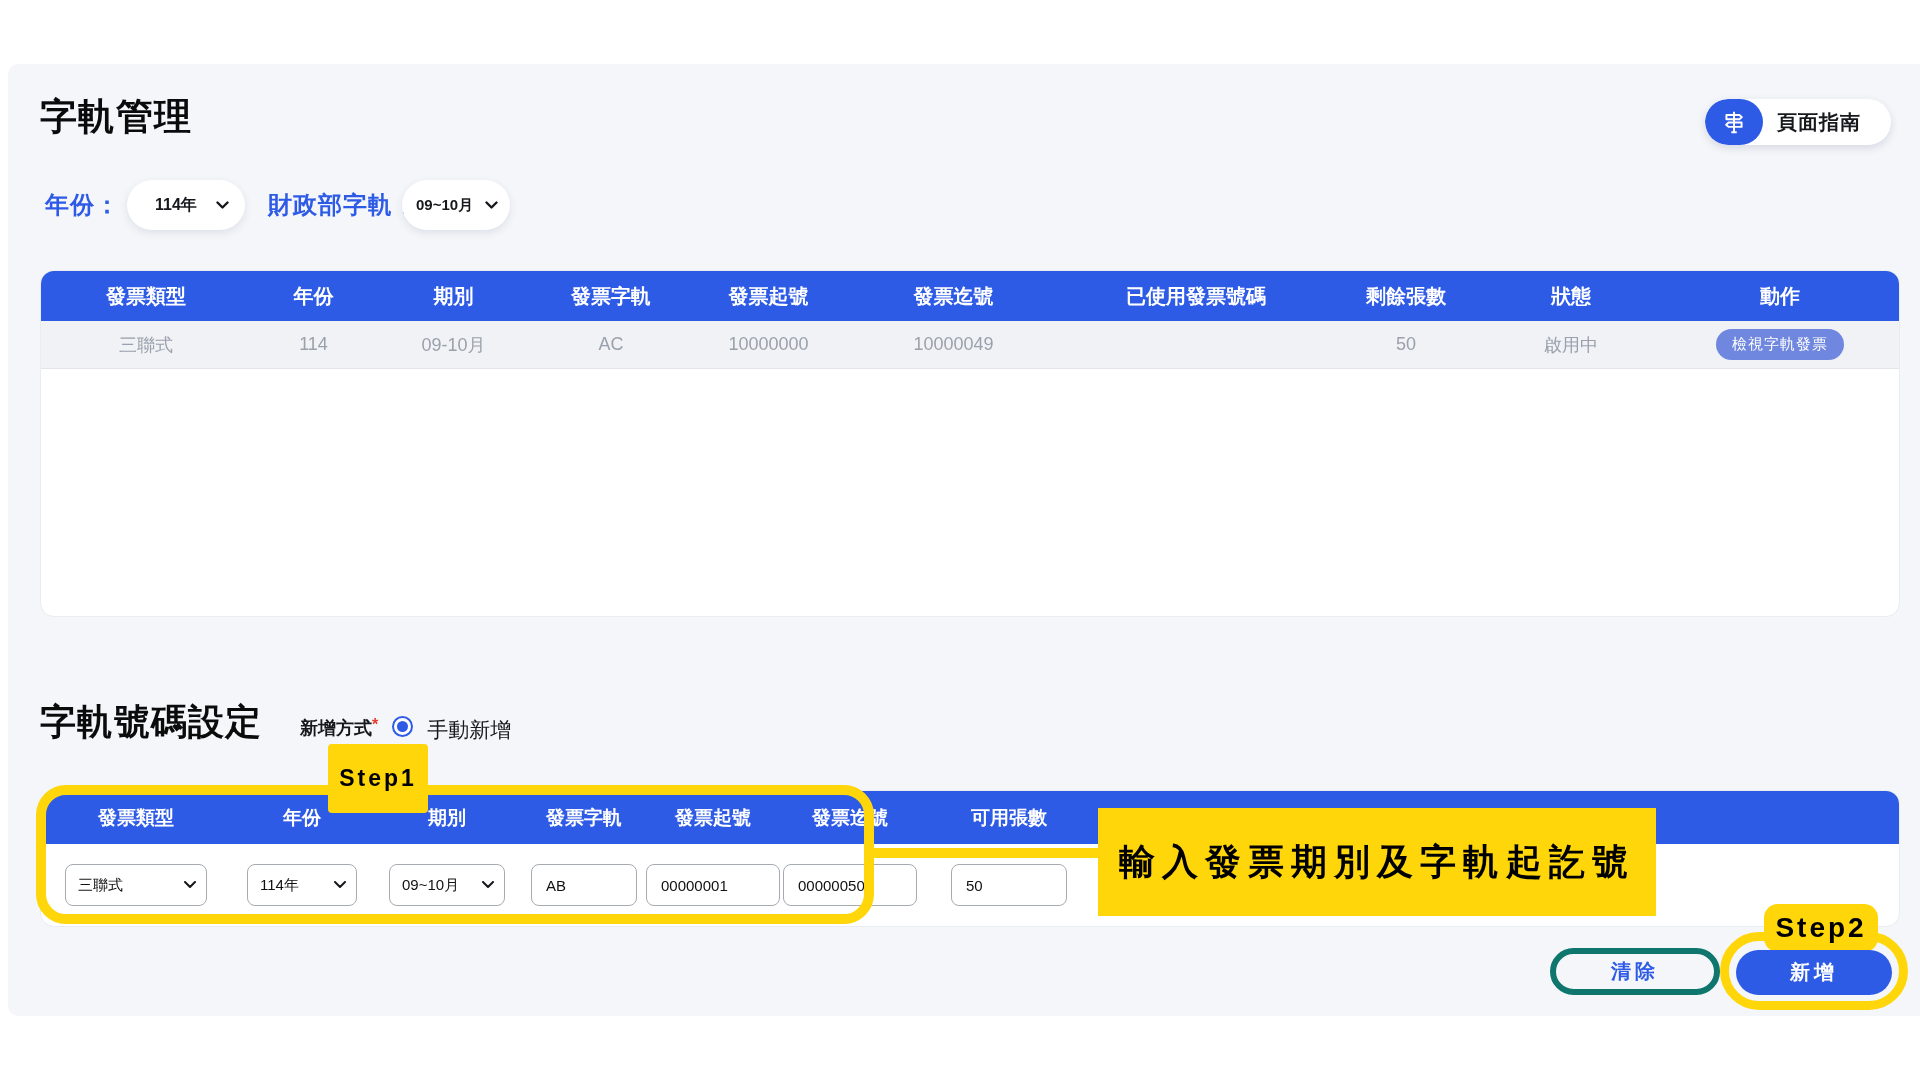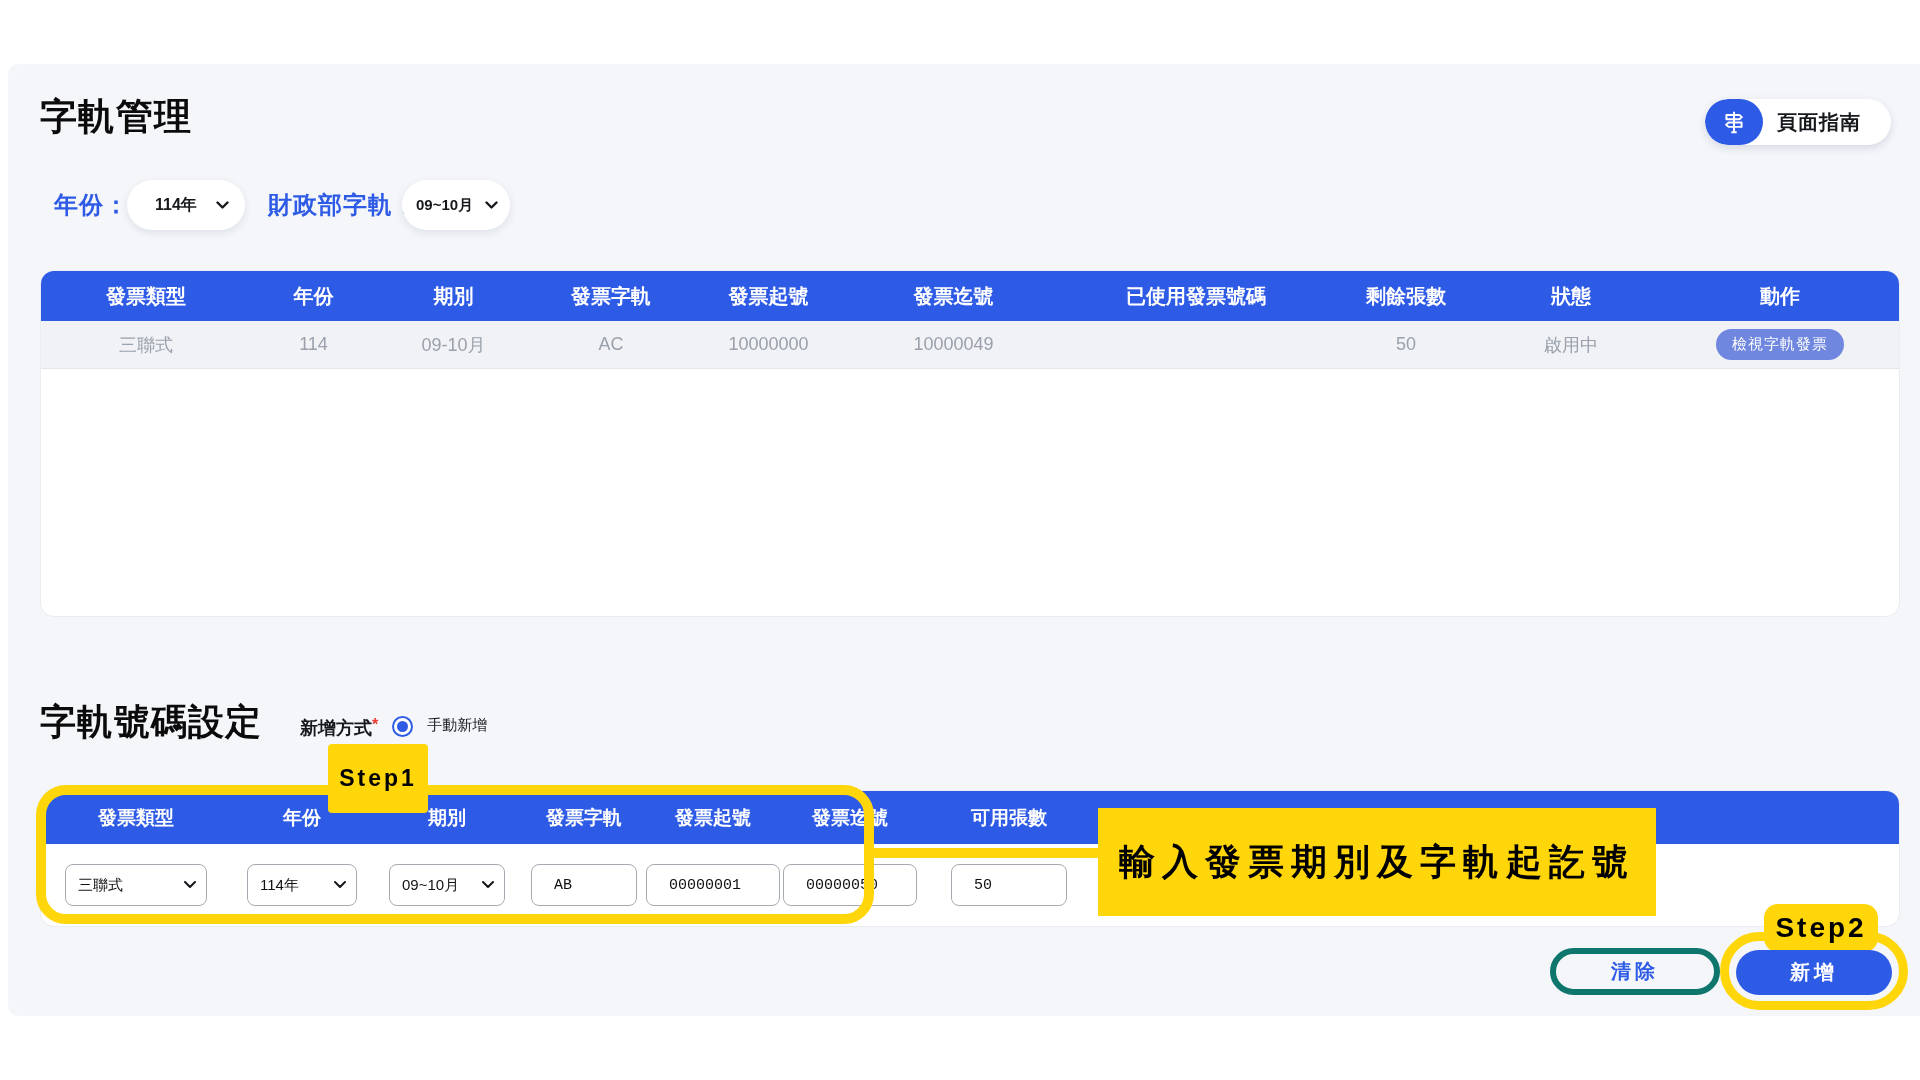--- a/index.html
+++ b/index.html
@@ -38,21 +38,21 @@
   }
   .guide-label{
     display:flex; align-items:center; padding:0 22px 0 14px;
     font-size:20px; font-weight:700; color:#16181c; letter-spacing:1px;
   }
   
   .filters{ position:absolute; left:40px; top:178px; height:54px; width:900px; }
   .flabel{
     position:absolute; top:11px; font-size:24px; font-weight:800; color:var(--primary); letter-spacing:1px;
   }
-  .flabel.year{ left:14px; }
+  .flabel.year{ left:5px; }
   .flabel.track{ left:228px; }
   .pill{
     position:absolute; top:2px; height:50px; background:#fff; border-radius:25px;
     box-shadow:0 3px 8px rgba(30,40,90,.10);
     display:flex; align-items:center; justify-content:space-between; cursor:pointer;
   }
   .pill.year{ left:87px; width:118px; padding:0 16px 0 28px; }
   .pill.track{ left:362px; width:108px; padding:0 12px 0 14px; }
   .pill .ptxt{ font-size:16px; font-weight:700; color:#16181c; }
   .pill.track .ptxt{ font-size:15px; }
@@ -81,39 +81,39 @@
   .add-mode{
     position:absolute; left:300px; top:716px; display:flex; align-items:flex-start; gap:14px;
   }
   .am-label{ font-size:18px; font-weight:700; color:#16181c; }
   .req{ color:#e8392e; font-size:16px; font-weight:700; vertical-align:top; }
   .radio{
     width:21px; height:21px; border:2px solid var(--primary); border-radius:50%;
     background:#fff; display:flex; align-items:center; justify-content:center; cursor:pointer;
   }
   .radio .dot{ width:11px; height:11px; border-radius:50%; background:var(--primary); }
-  .radio-label{ font-size:15px; color:#16181c; }
+  .radio-label{ font-size:21px; color:#16181c; }
   
   .form-card{
     position:absolute; left:40px; top:790px; width:1860px; height:137px;
     background:#fff; border:1px solid #e9ecf0; border-radius:14px; overflow:hidden; z-index:1;
   }
   .fgrid{
     display:grid;
     grid-template-columns:190px 142px 148px 126px 132px 142px 176px 1fr;
     align-items:center; text-align:center;
   }
   .fhead{ height:53px; background:var(--primary); color:#fff; font-size:19px; font-weight:600; }
   .fbody{ height:82px; }
   .fbody > div{ display:flex; justify-content:center; }
   .ibox, .sbox{
     height:42px; border:1px solid #a6abb2; border-radius:8px; background:#fff;
     font-size:15px; color:#111;
   }
-  .ibox{ padding:0 22px; font-family:Liberation Mono, monospace; }
+  .ibox{ padding:0 14px; font-family:Liberation Sans, sans-serif; }
   .sbox{
     display:flex; align-items:center; justify-content:space-between;
     padding:0 10px 0 12px; cursor:pointer;
   }
   .sbox .chev-d{ width:12px; height:8px; }
   .w142{width:142px;} .w110{width:110px;} .w116{width:116px;}
   .w106{width:106px;} .w114{width:134px;}
   
   .btn-clear{
     position:absolute; left:1550px; top:948px; width:170px; height:47px;

